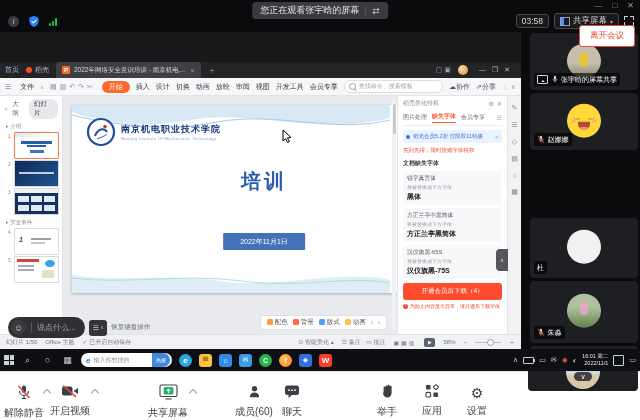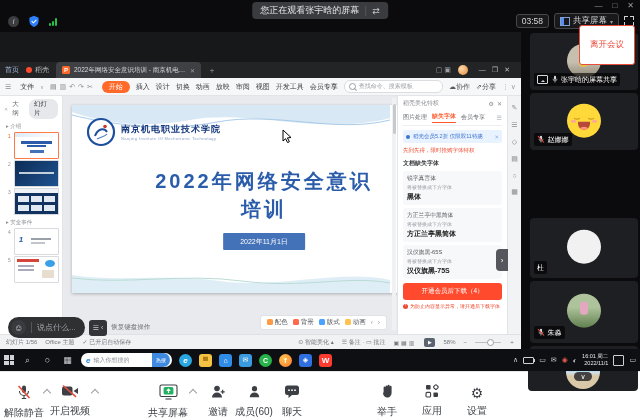--- a/index.html
+++ b/index.html
@@ -184,21 +184,21 @@
  background:linear-gradient(180deg,#8fc3e8 45%,#cfe3ee 50%,#d9c9a8 62%);}
 .collapse{position:absolute;left:46px;top:1px;width:18px;height:9px;background:rgba(40,40,44,.85);
  border-radius:5px;color:#fff;font-size:7px;display:flex;align-items:center;justify-content:center;}
 
 .mtoolbar{left:0;top:371px;width:640px;height:49px;background:#fff;border-top:1px solid #e8e8ea;z-index:5;}
 .titem{position:absolute;top:12px;width:44px;text-align:center;color:#3c3f44;}
 .titem .lbl{display:block;font-size:10px;margin-top:2px;white-space:nowrap;}
 .chev{position:absolute;width:5px;height:5px;border-left:1.2px solid #9ba0a6;border-top:1.2px solid #9ba0a6;
  transform:rotate(45deg);top:18px;}
 .leave{position:absolute;right:5px;top:25px;border:1px solid #e84c3d;color:#e84c3d;background:#fff;
- border-radius:3px;font-size:8.5px;padding:13px 10px;z-index:7;}
+ border-radius:3px;font-size:8.5px;padding:4px 10px;z-index:7;}
 .gear{font-size:14px;line-height:15px;color:#3c3f44;}
 </style>
 </head>
 <body>
 
 <div id="stage">
 
   <div class="abs banner">
     <span>您正在观看张宇晗的屏幕</span>
     <span class="sw">⇄</span>
@@ -353,21 +353,20 @@
               <circle cx="19" cy="9.5" r="1.8" fill="#c0392b"></circle>
               <path d="M9 19c2.5-7 9-9 12-4" stroke="#1d4f9e" stroke-width="2" fill="none"></path>
               <path d="M11 22c3-2 8-2 10-5" stroke="#4a7fc0" stroke-width="1.2" fill="none"></path>
             </svg>
             <span>
               <div class="schoolcn">南京机电职业技术学院</div>
               <div class="schoolen">Nanjing Institute Of Mechatronic Technology</div>
             </span>
           </div>
           <div class="stitle">
-            <div>2022年网络安全意识</div>
             <div>培训</div>
           </div>
           <div class="sdate">2022年11月1日</div>
         </div>
         <svg class="cursor" width="11" height="14" viewBox="0 0 11 14">
           <path d="M1 1l8 7.5-3.6.4 2 3.8-1.8.9-2-3.9L1 12z" fill="#fff" stroke="#000" stroke-width="1"></path>
         </svg>
         <div class="vscroll">
             <i></i>
           </div>
@@ -540,28 +539,20 @@
     <div class="titem" style="left:146px">
       <svg width="19" height="16" viewBox="0 0 19 16">
         <rect x="1" y="1" width="17" height="11.5" rx="1.5" fill="#fff" stroke="#3c3f44" stroke-width="1.1"></rect>
         <rect x="4.6" y="3" width="9.8" height="7.5" rx="1.5" fill="#23b161"></rect>
         <path d="M9.5 9V5.2M7.7 6.8l1.8-1.8 1.8 1.8" stroke="#fff" stroke-width="1.1" fill="none"></path>
         <path d="M6.5 15h6" stroke="#3c3f44" stroke-width="1.1"></path>
       </svg>
       <span class="lbl">共享屏幕</span>
     </div>
     <span class="chev" style="left:190px"></span>
-    <div class="titem" style="left:196px">
-      <svg width="16" height="15" viewBox="0 0 16 15">
-        <circle cx="7" cy="4.5" r="2.8" fill="#3c3f44"></circle>
-        <path d="M2 13.5a5 5 0 0 1 10 0z" fill="#3c3f44"></path>
-        <path d="M12.7 5.8v4M10.7 7.8h4" stroke="#3c3f44" stroke-width="1.2"></path>
-      </svg>
-      <span class="lbl">邀请</span>
-    </div>
     <div class="titem" style="left:232px">
       <svg width="15" height="15" viewBox="0 0 16 15">
         <circle cx="8" cy="4.5" r="2.8" fill="#3c3f44"></circle>
         <path d="M3 13.5a5 5 0 0 1 10 0z" fill="#3c3f44"></path>
       </svg>
       <span class="lbl">成员(60)</span>
     </div>
     <div class="titem" style="left:270px">
       <svg width="16" height="15" viewBox="0 0 16 15">
         <rect x="1" y="1.5" width="14" height="9.5" rx="2.5" fill="#3c3f44"></rect>

